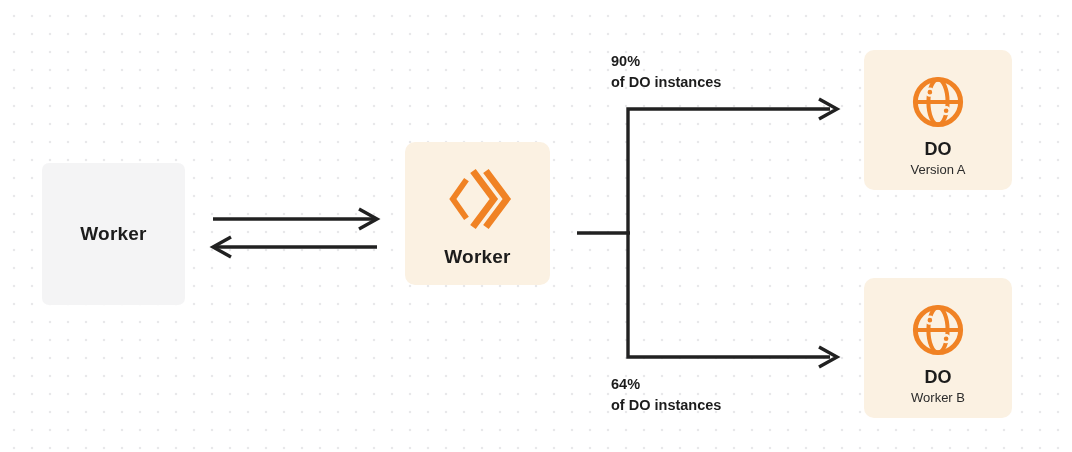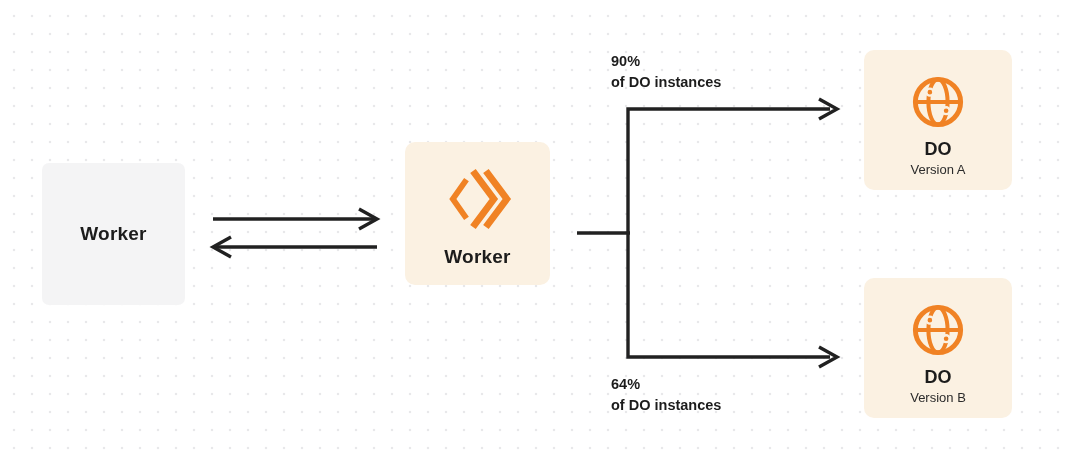--- a/index.html
+++ b/index.html
@@ -115,16 +115,16 @@
 
   <div class="node node-do node-do-b">
     <svg class="globe-icon" viewBox="0 0 100 100">
       <circle class="stroke" cx="50" cy="50" r="39" stroke-width="8.5"></circle>
       <ellipse class="stroke" cx="50" cy="50" rx="16.5" ry="39" stroke-width="7"></ellipse>
       <line class="stroke" x1="12" y1="50" x2="88" y2="50" stroke-width="7"></line>
       <circle class="dot" cx="36" cy="33" r="6"></circle>
       <circle class="dot" cx="64" cy="65" r="6"></circle>
     </svg>
     <div class="do-title">DO</div>
-    <div class="do-sub">Version B</div>
+    <div class="do-sub">Worker B</div>
   </div>
 
 </div>
 
 </body></html>

